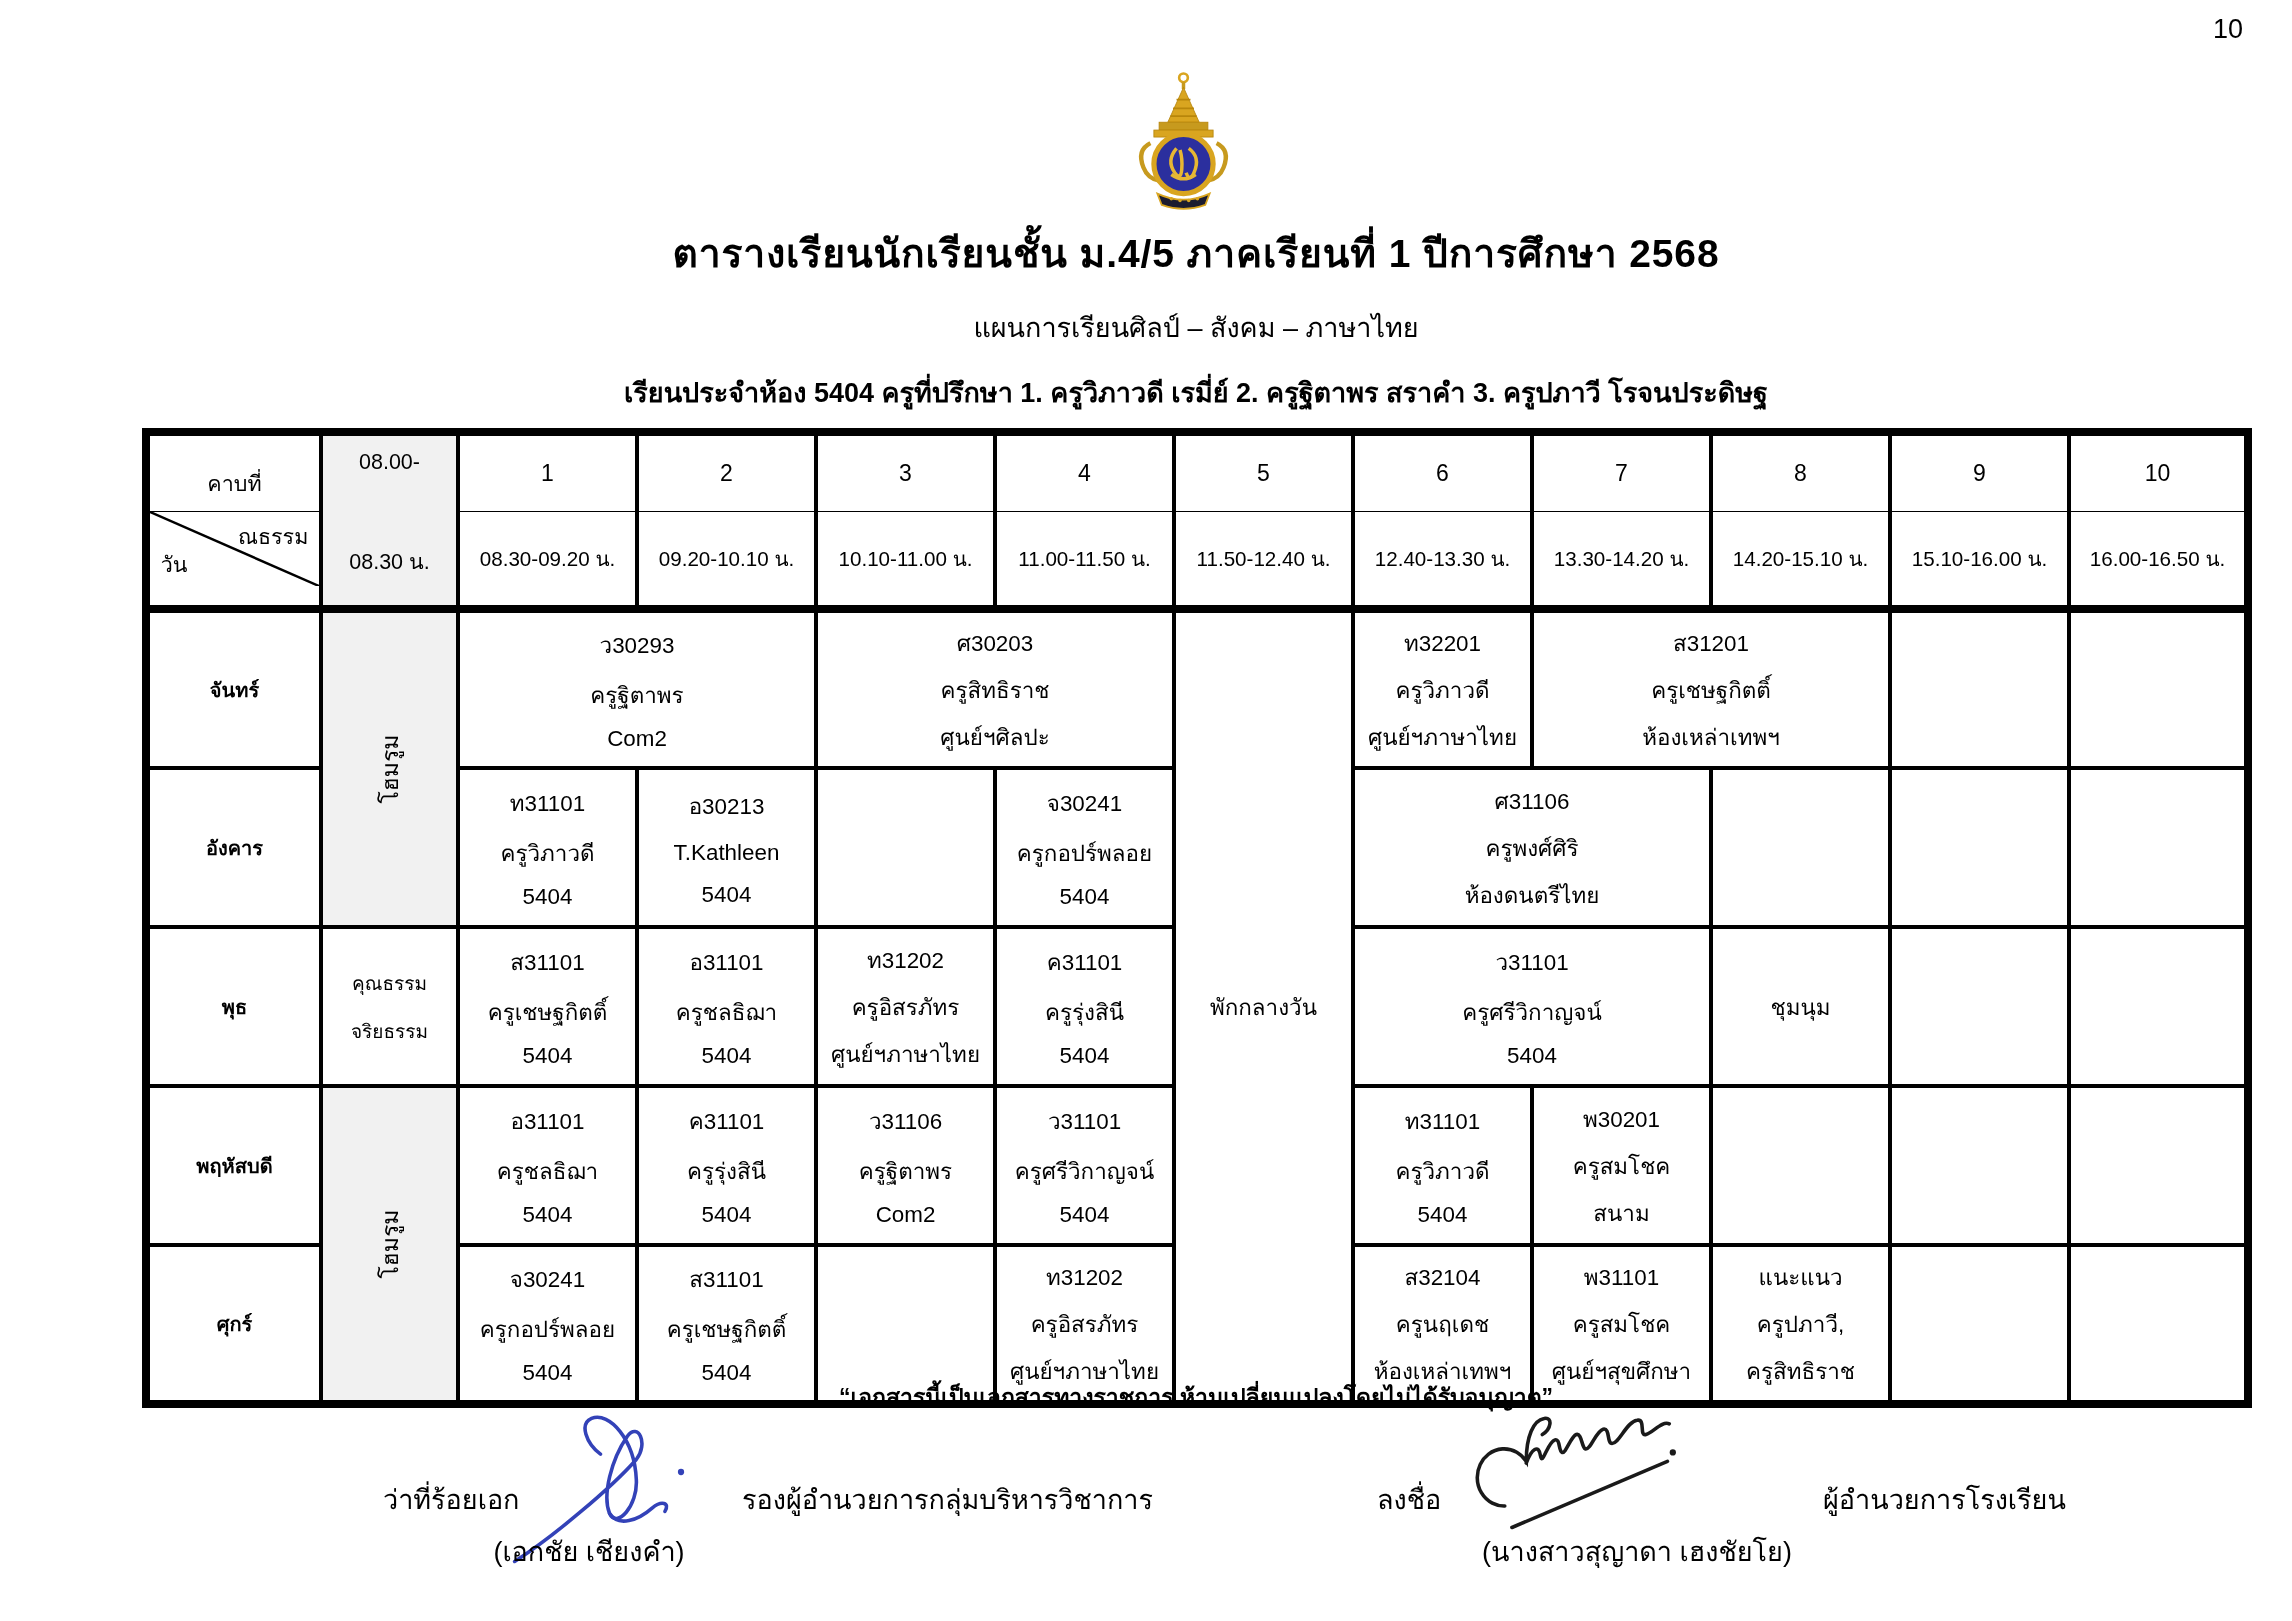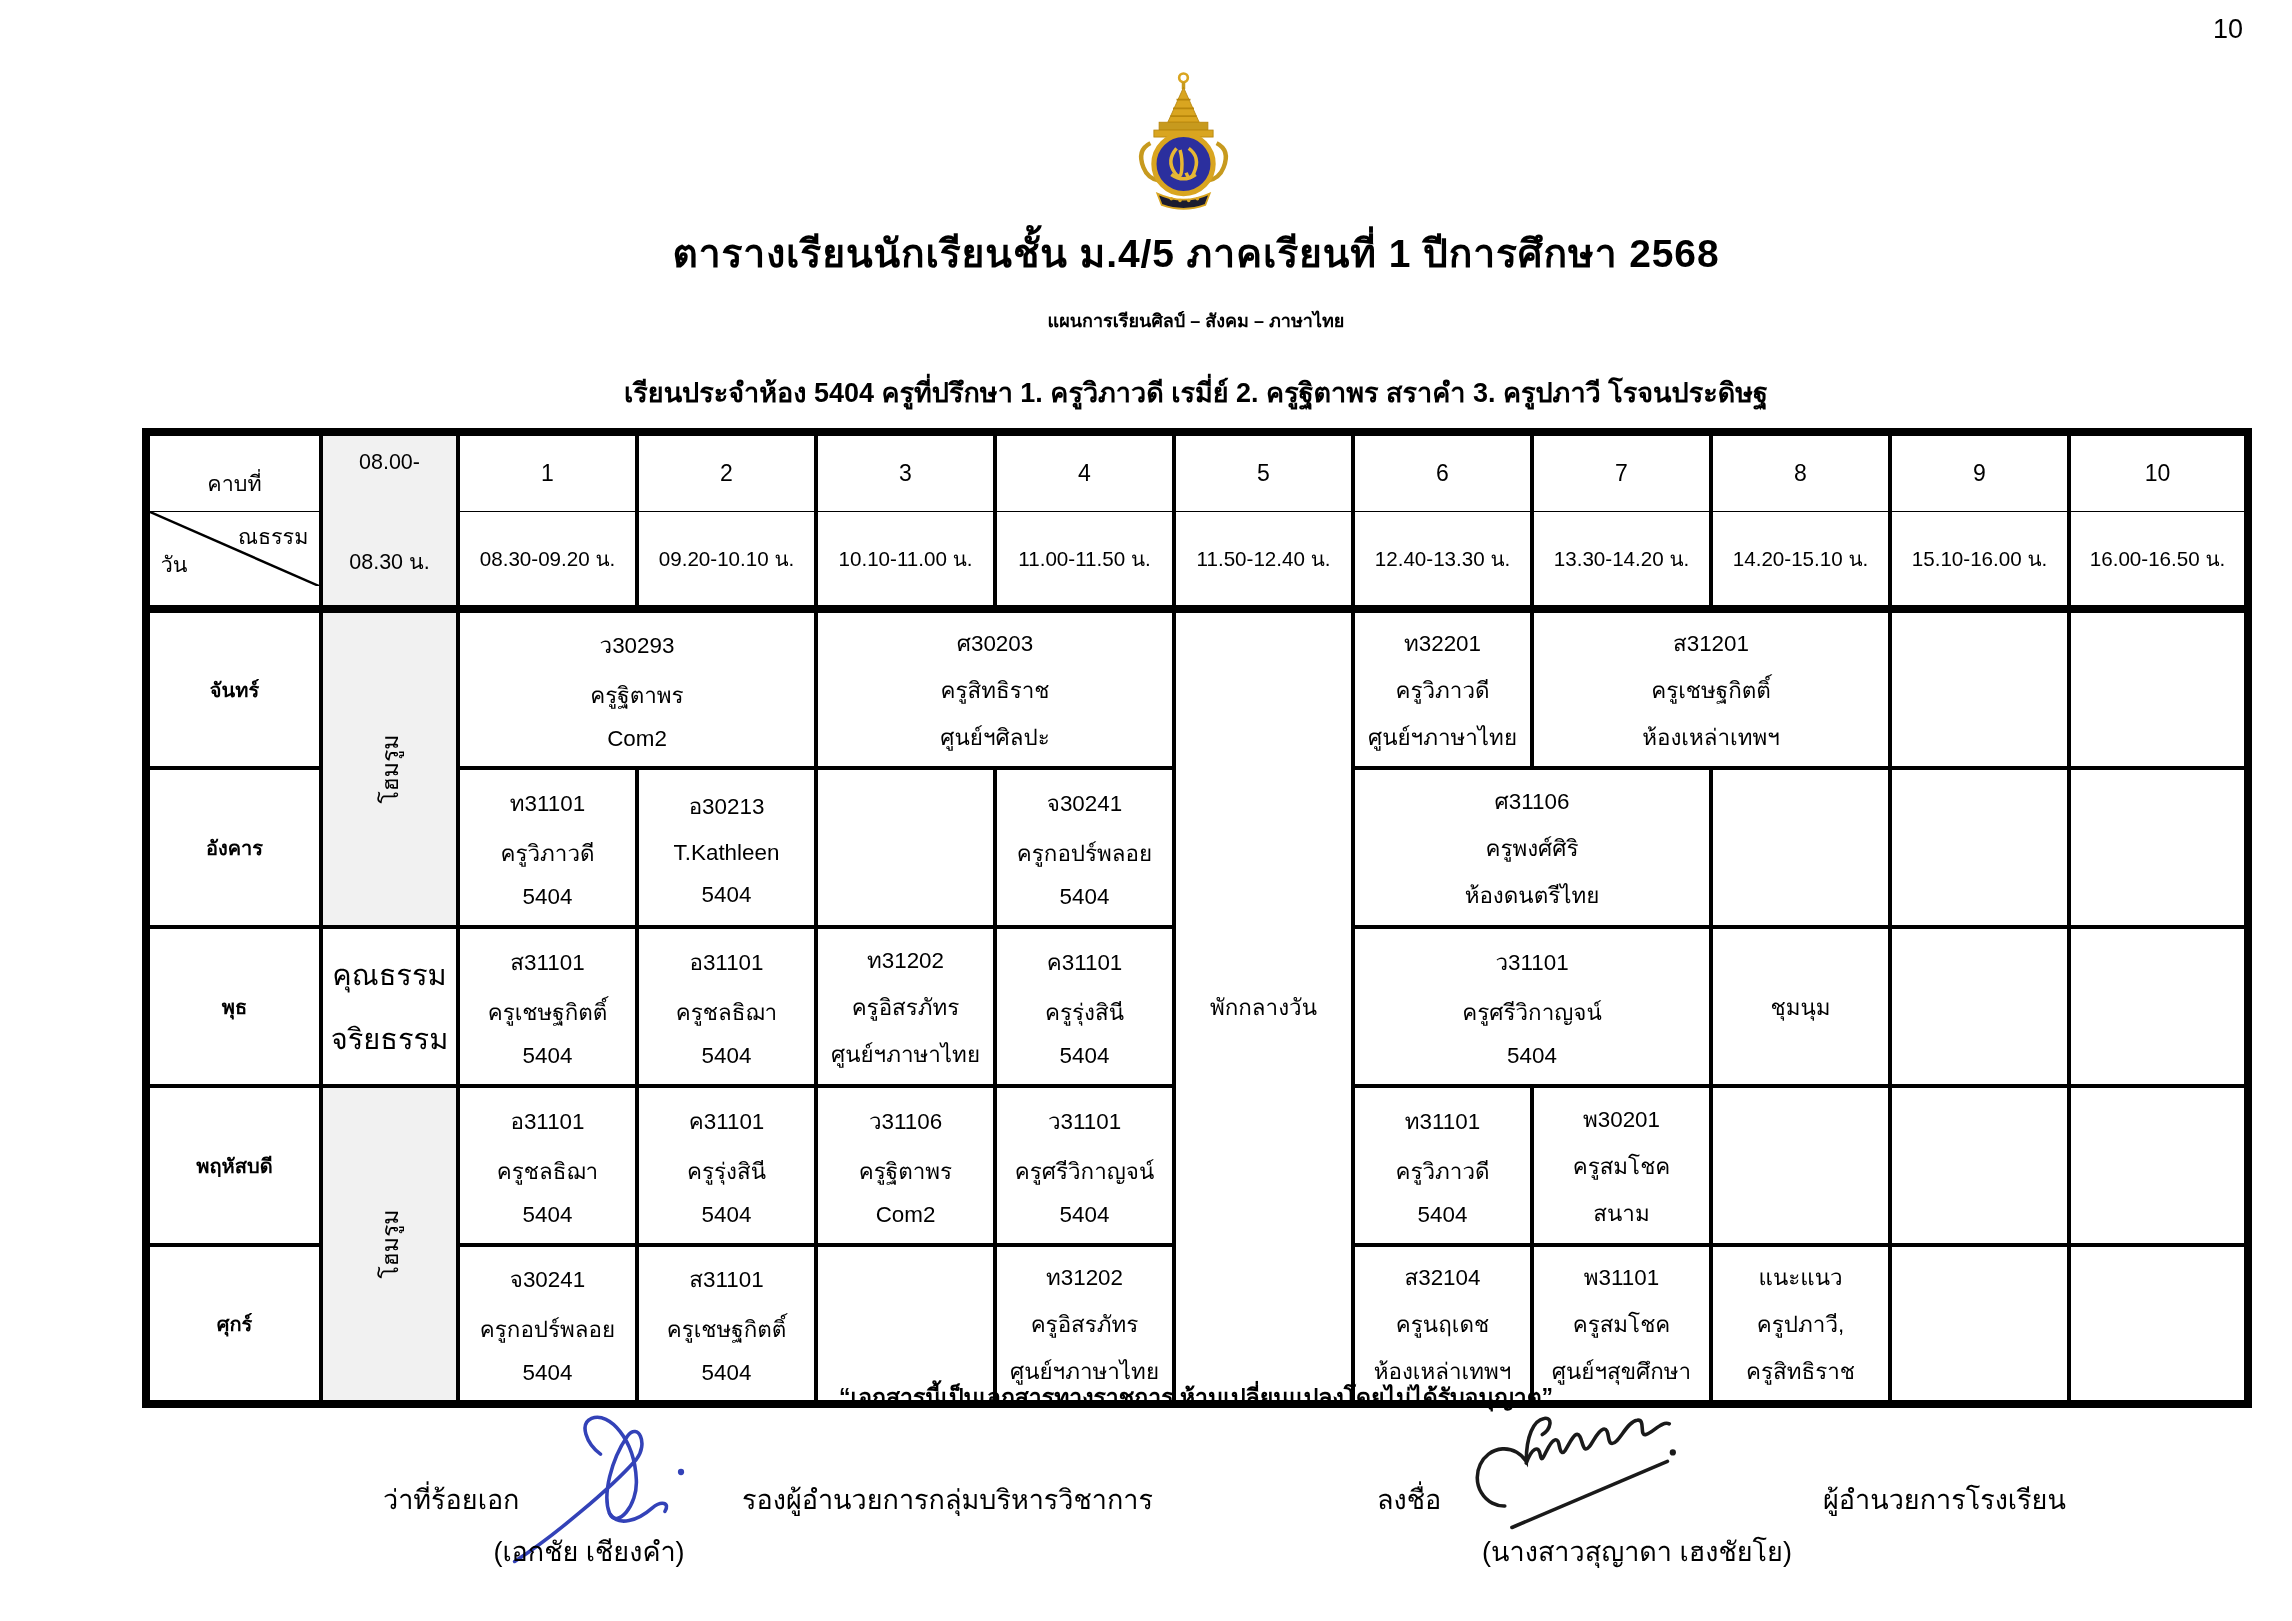--- a/index.html
+++ b/index.html
@@ -10,21 +10,21 @@
     font-family:"Liberation Sans","DejaVu Sans",sans-serif;
     color:#000;
   }
 
   .page-number { position:absolute; top:14.3px; right:50px; font-size:27px; }
 
   .crest { position:absolute; left:1130px; top:70px; width:107px; height:148px; }
 
   .title-line  { position:absolute; left:143px; width:2106px; text-align:center; }
   .title       { top:222px; font-size:39px; font-weight:bold; letter-spacing:0.9px; }
-  .subtitle    { top:306px; font-size:18px; font-weight:bold; }
+  .subtitle    { top:306px; font-size:27px; font-weight:normal; }
   .room-line   { top:371px; font-size:27px; font-weight:bold; }
 
   table.timetable {
     position:absolute; left:142px; top:428px;
     width:2108px; table-layout:fixed;
     border-collapse:collapse;
     border:8px solid #000;
   }
   .timetable th, .timetable td {
     border:4.5px solid #000;
@@ -61,21 +61,21 @@
 
   td.subject-cell { padding:0; font-size:22.4px; }
   .cellwrap { display:flex; flex-direction:column; justify-content:space-evenly;
               align-items:center; height:152px; }
 
   td.single-cell { font-size:22.4px; }
 
   td.homeroom-cell { padding:0; }
   .rot { display:inline-block; transform:rotate(-90deg); white-space:nowrap; font-size:23px; }
 
-  td.activity-cell { font-size:29px;text-align:right; }
+  td.activity-cell { font-size:19px;text-align:right; }
   .act-wrap { display:flex; flex-direction:column; gap:18px; align-items:center; justify-content:center; height:152px; }
 
   td.lunch-cell { font-size:22.4px; }
 
   .notice { position:absolute; left:142px; top:1379px; width:2108px;
             text-align:center; font-size:23px; font-weight:bold; }
 
   .sig-text { position:absolute; font-size:27px; white-space:nowrap; }
   #sig-left-prefix  { left:383px;  top:1478px; }
   #sig-left-title   { left:742px;  top:1478px; }

